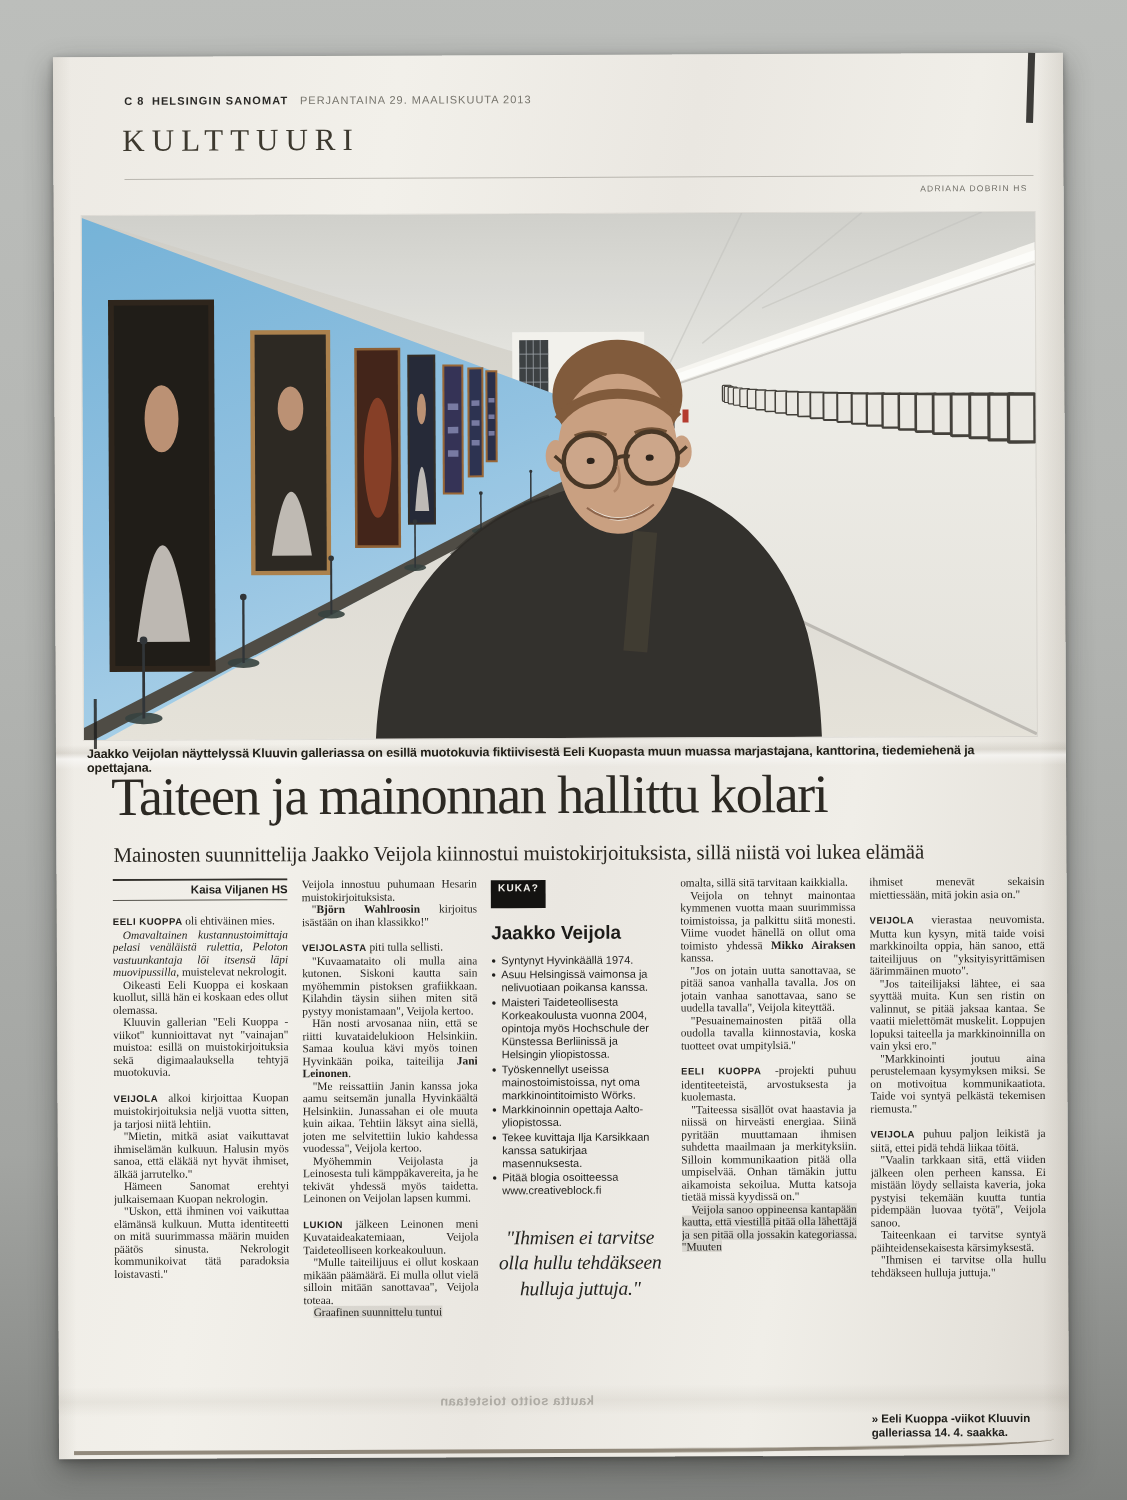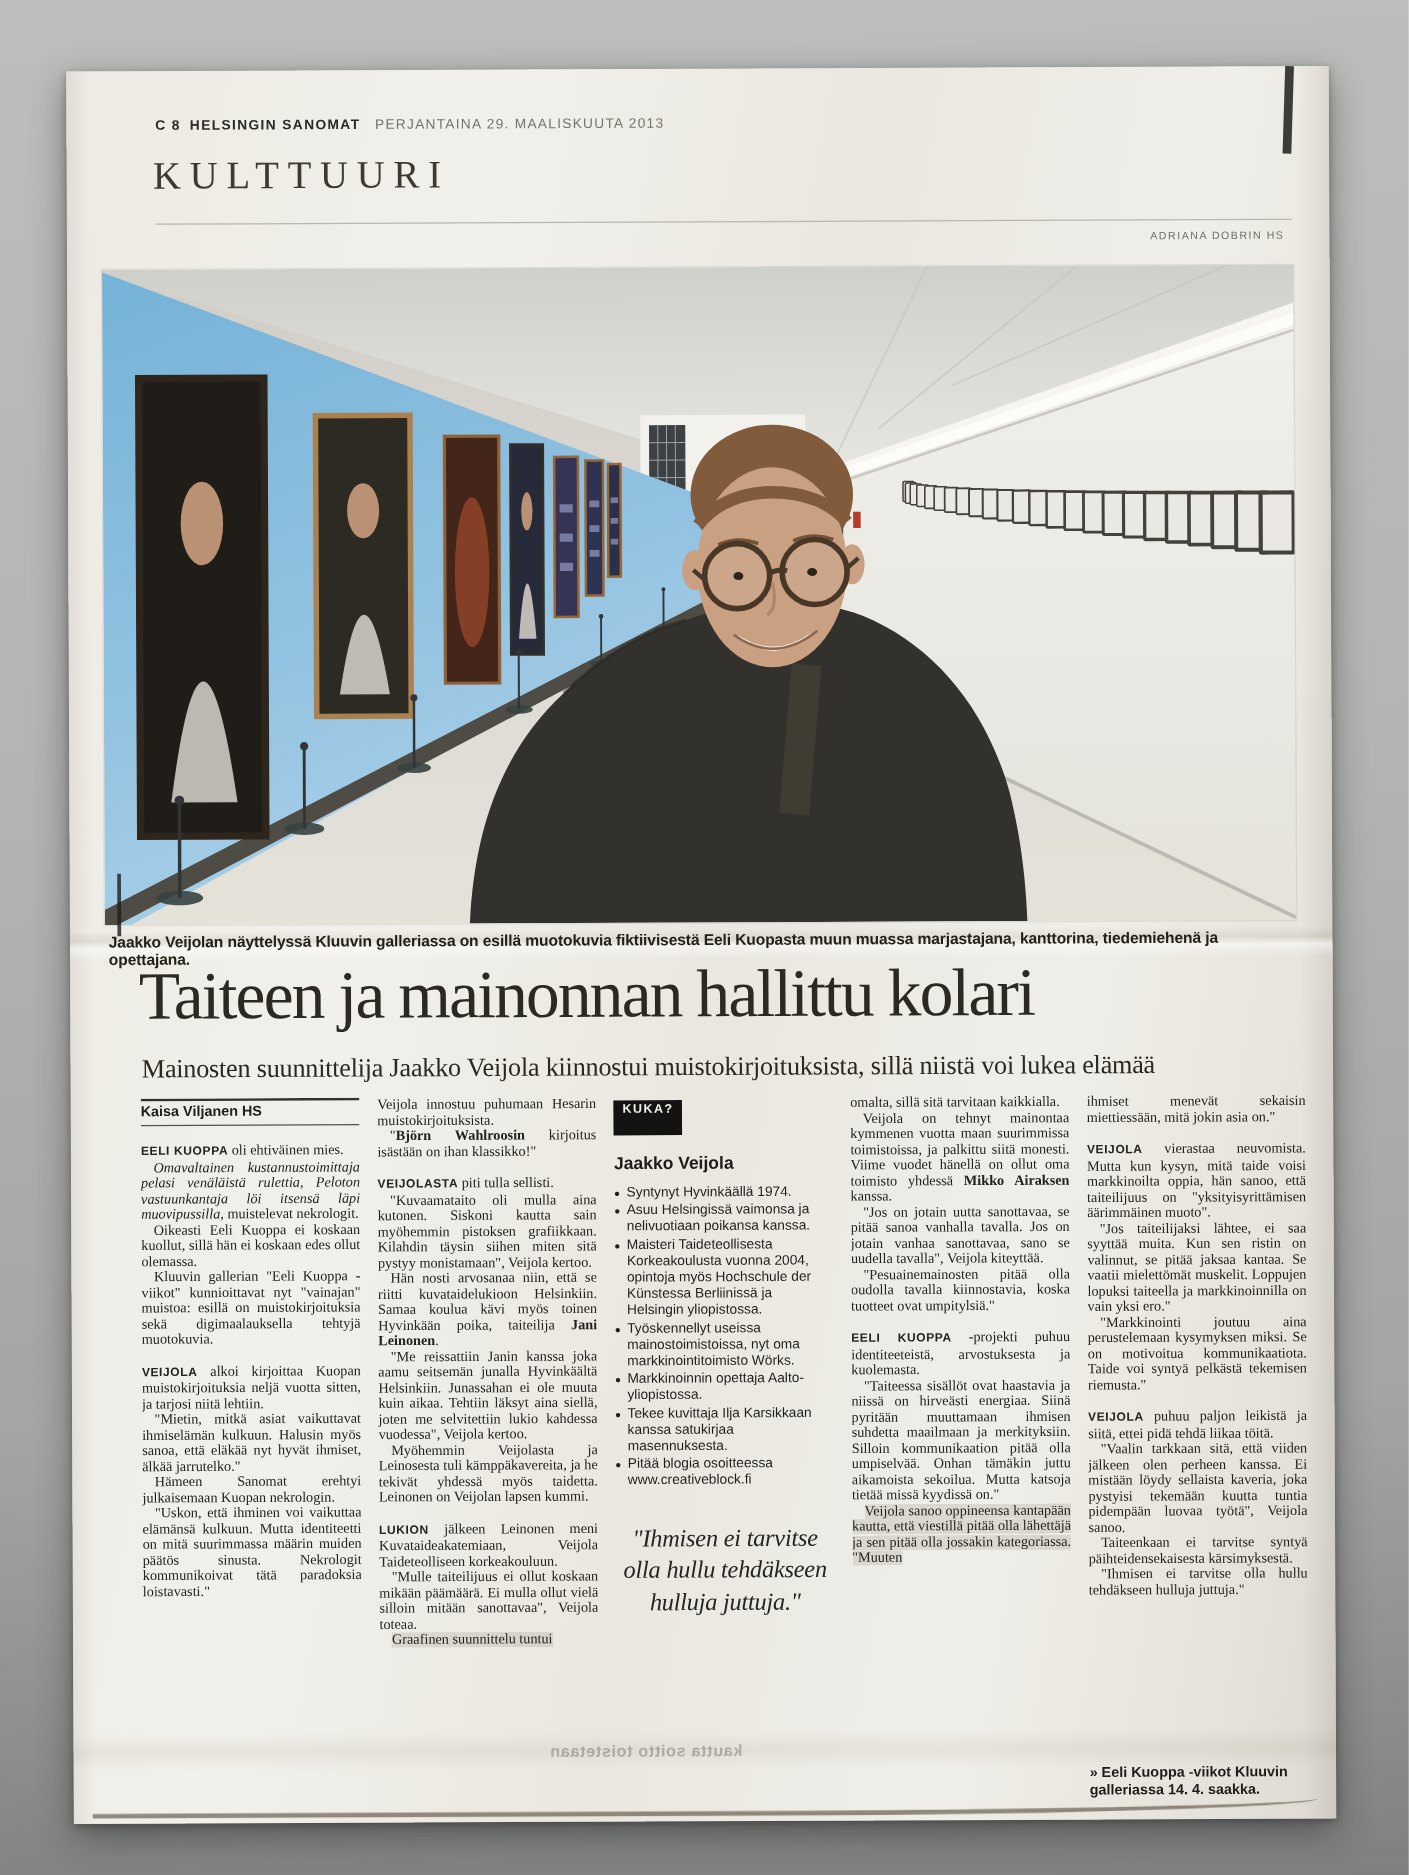--- a/index.html
+++ b/index.html
@@ -57,35 +57,35 @@
     font-family:"Liberation Serif",serif;font-size:21px;color:#2b2822;letter-spacing:-.2px;
   }
   
   .columns{
     position:absolute;left:56px;top:822px;width:932px;height:574px;
     display:grid;grid-template-columns:repeat(5,1fr);gap:0 14px;overflow:hidden;
   }
   .col{display:flex;flex-direction:column;overflow:hidden;color:#24221e;}
   .byline{
     border-top:2px solid #33312c;border-bottom:1px solid #55534c;
-    font-size:11.5px;font-weight:bold;color:#1e1d1a;padding:3px 0 4px;margin-bottom:14px;
+    font-size:11.5px;font-weight:bold;color:#1e1d1a;padding:3px 0 4px;margin-bottom:14px;text-align:right;
   }
   .col p{
     margin:0;font-family:"Liberation Serif",serif;font-size:11.4px;line-height:12.5px;
     text-align:justify;text-indent:10px;hyphens:auto;overflow-wrap:break-word;
   }
   .col p.noindent{text-indent:0;}
   .col p.section{margin-top:13px;}
   .col p .lead{font-family:"Liberation Sans",sans-serif;font-weight:bold;font-size:9.6px;letter-spacing:.5px;}
   .col p em{font-style:italic;}
   .col p.smudge span.body{background:linear-gradient(rgba(108,104,94,.16),rgba(108,104,94,.16));}
   
   .kuka{font-family:"Liberation Sans",sans-serif;padding-right:4px;}
   .kuka-label{display:inline-block;background:#141311;color:#f4f2ec;font-size:10px;font-weight:bold;letter-spacing:1.2px;padding:2px 7px 15px;}
-  .kuka-name{font-size:14px;font-weight:bold;color:#1c1b18;margin:14px 0 10px;}
+  .kuka-name{font-size:19px;font-weight:bold;color:#1c1b18;margin:14px 0 10px;}
   .kuka ul{list-style:none;margin:0;padding:0;}
   .kuka li{display:flex;font-size:11px;line-height:13.2px;color:#201f1c;margin-bottom:1px;}
   .kuka li .dot{flex:0 0 10px;font-size:8px;line-height:13px;}
   .pull-quote{
     margin-top:26px;padding:0 4px;text-align:center;
     font-family:"Liberation Serif",serif;font-style:italic;font-weight:500;
     font-size:19.5px;line-height:1.32;color:#252420;letter-spacing:-.2px;
   }
   .endnote{
     margin-top:auto;margin-bottom:10px;

